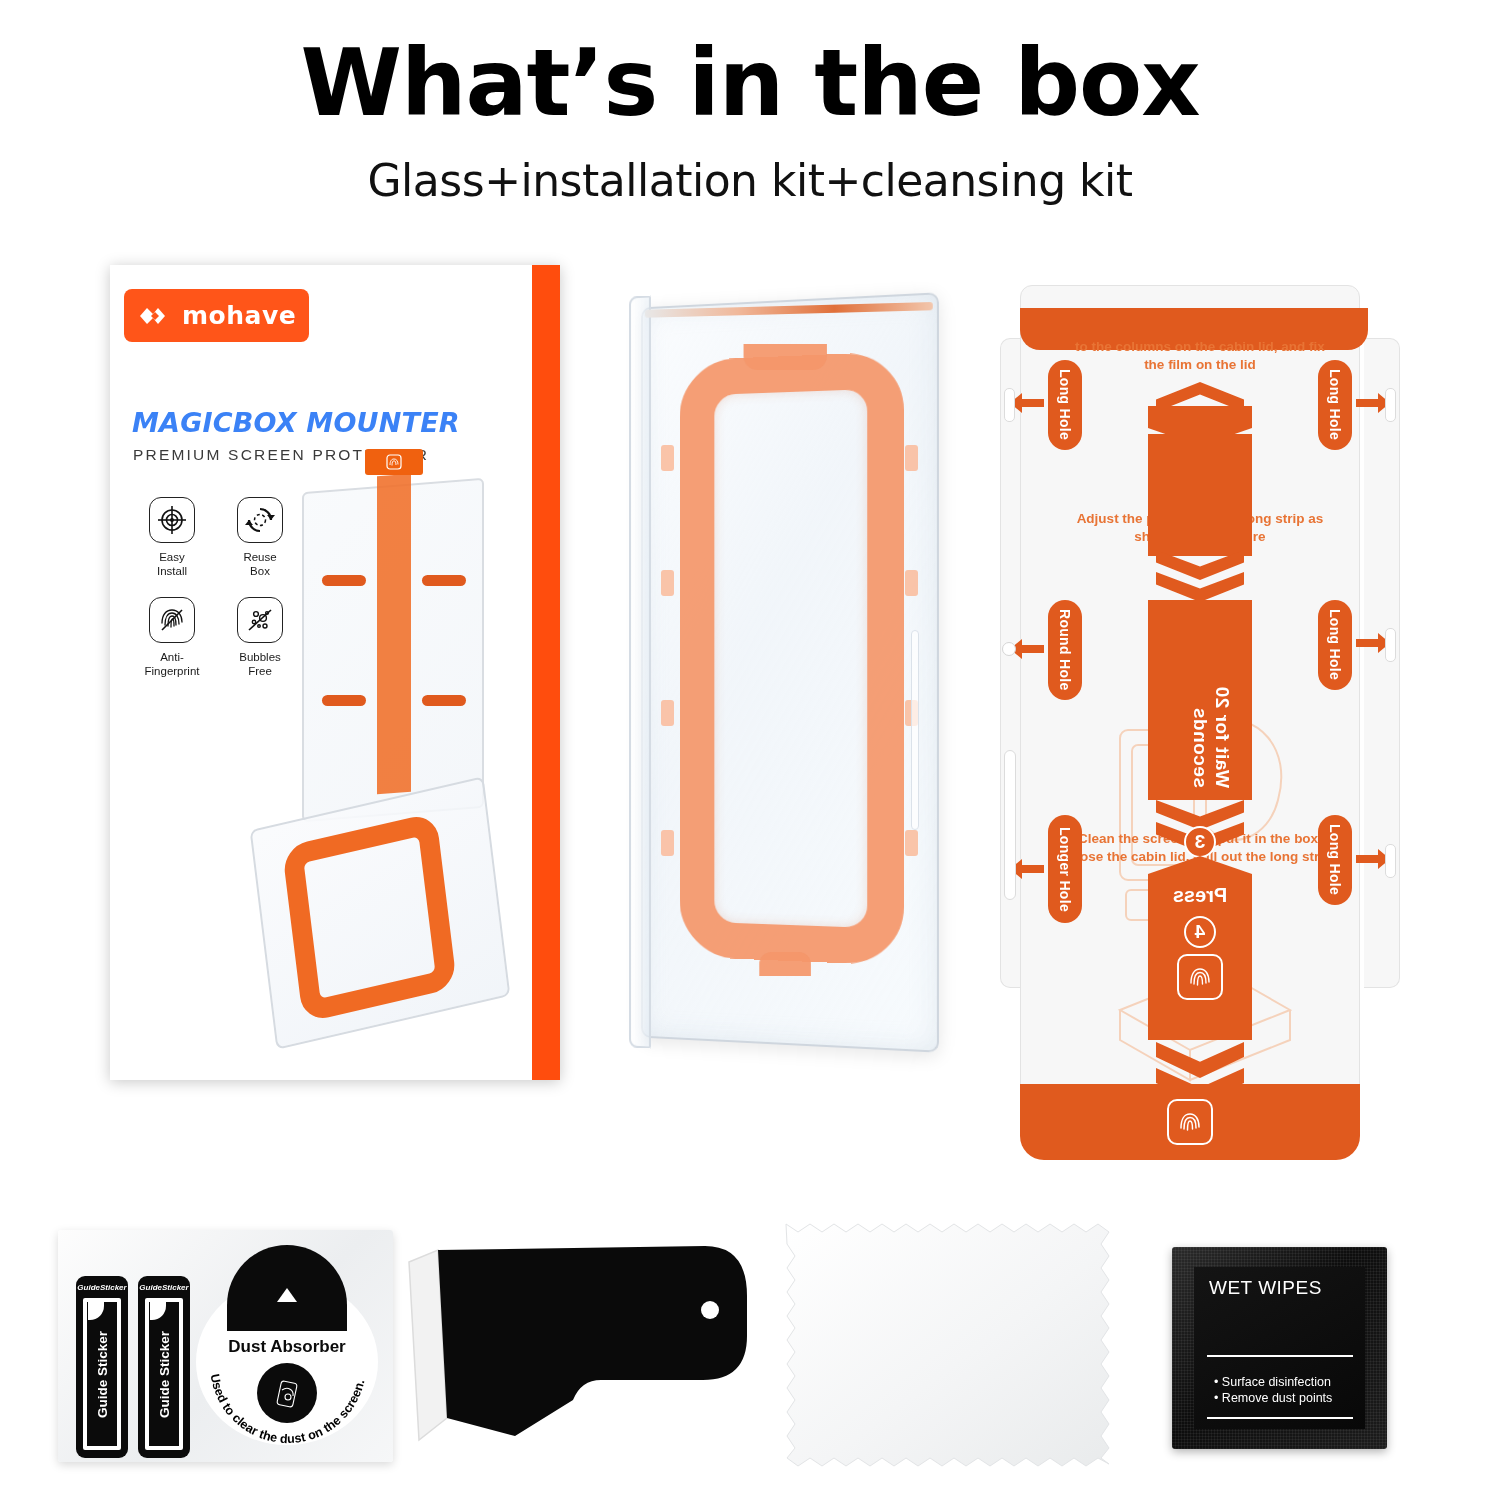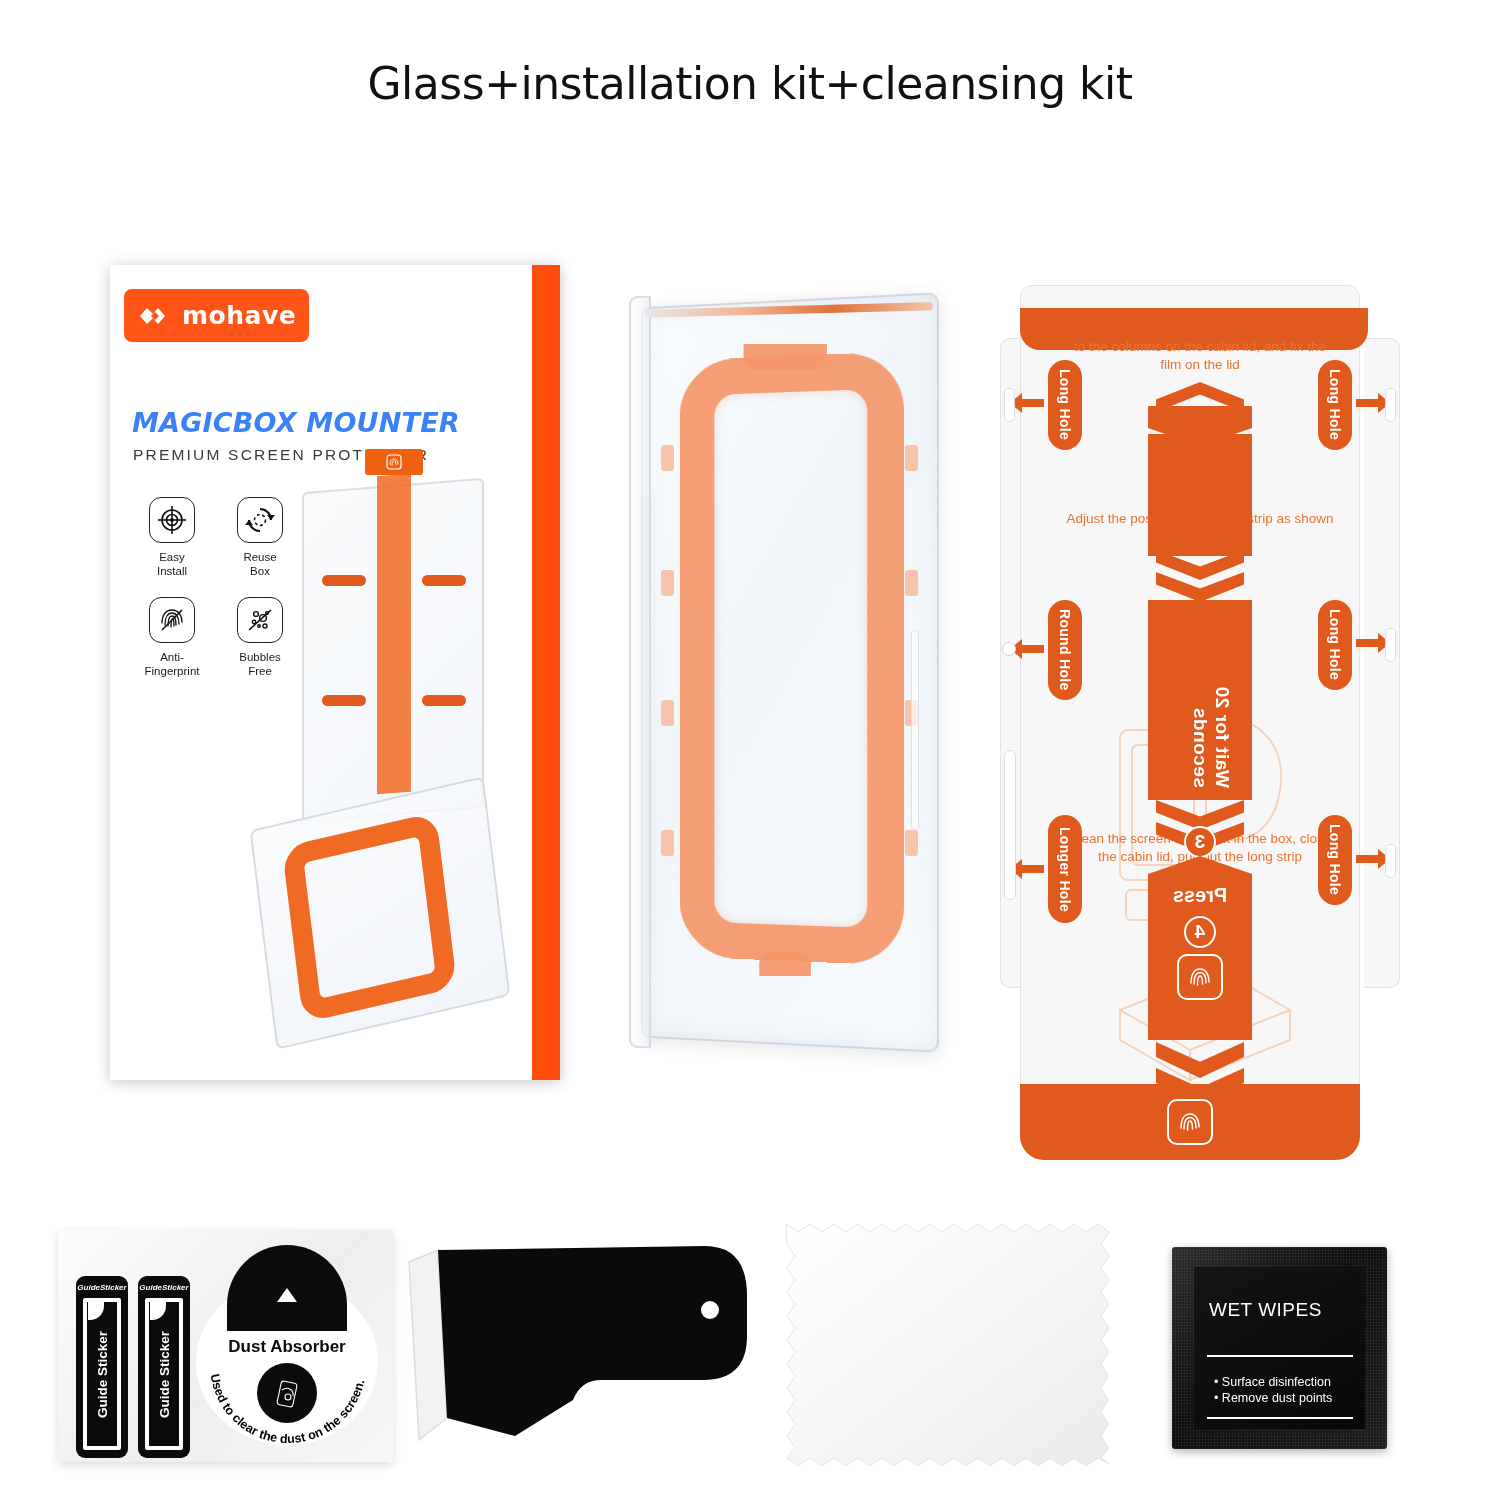--- a/index.html
+++ b/index.html
@@ -256,21 +256,21 @@
     width: 32px; height: 32px; border-radius: 50%;
     background: #E05A1E; color: #fff;
     border: 2.5px solid #fff;
     display: flex; align-items: center; justify-content: center;
     font-size: 19px; font-weight: bold;
     transform: scaleX(-1);
   }
   .fl-instr {
     position: absolute; width: 270px; left: 50%; margin-left: -135px;
     text-align: center; color: #E87435;
-    font-size: 13.5px; font-weight: normal; line-height: 1.3;
+    font-size: 13.5px; font-weight: bold; line-height: 1.3;
   }
   .fl-mirror-label {
     position: absolute; left: 50%; margin-left: -52px;
     width: 104px; text-align: center;
     color: #fff; font-weight: bold;
     transform: scaleX(-1);
   }
   .fl-vert-label {
     position: absolute;
     color: #fff; font-weight: bold; font-size: 19px;
@@ -409,36 +409,37 @@
       linear-gradient(135deg,#2b2b2b,#0d0d0d 45%,#1c1c1c);
     border-radius: 3px;
     box-shadow: 0 3px 10px rgba(0,0,0,.3);
   }
   .wp-inner {
     position: absolute; left: 22px; top: 20px;
     width: 171px; height: 162px;
     background: linear-gradient(150deg,#141414,#080808);
   }
   .wp-title {
-    position: absolute; left: 15px; top: 32px;
+    position: absolute; left: 15px; top: 10px;
     color: #fff; font-size: 19px; letter-spacing: .5px;
   }
   .wp-rule {
     position: absolute; left: 13px; width: 146px; height: 1.5px; background: #fff;
   }
   .wp-li {
     position: absolute; left: 20px;
     color: #fff; font-size: 12.5px;
   }
   .wp-li::before { content: "• "; }
 </style>
 </head>
 <body>
 
 <div class="header">
+  <div class="title">What’s in the box</div>
   <div class="subtitle">Glass+installation kit+cleansing kit</div>
 </div>
 
 <div class="top-row">
 
   <div class="retail-box">
     <div class="box-stripe"></div>
 
     <div class="logo-tab">
       <svg class="logo-mark" viewBox="0 0 34 26">

